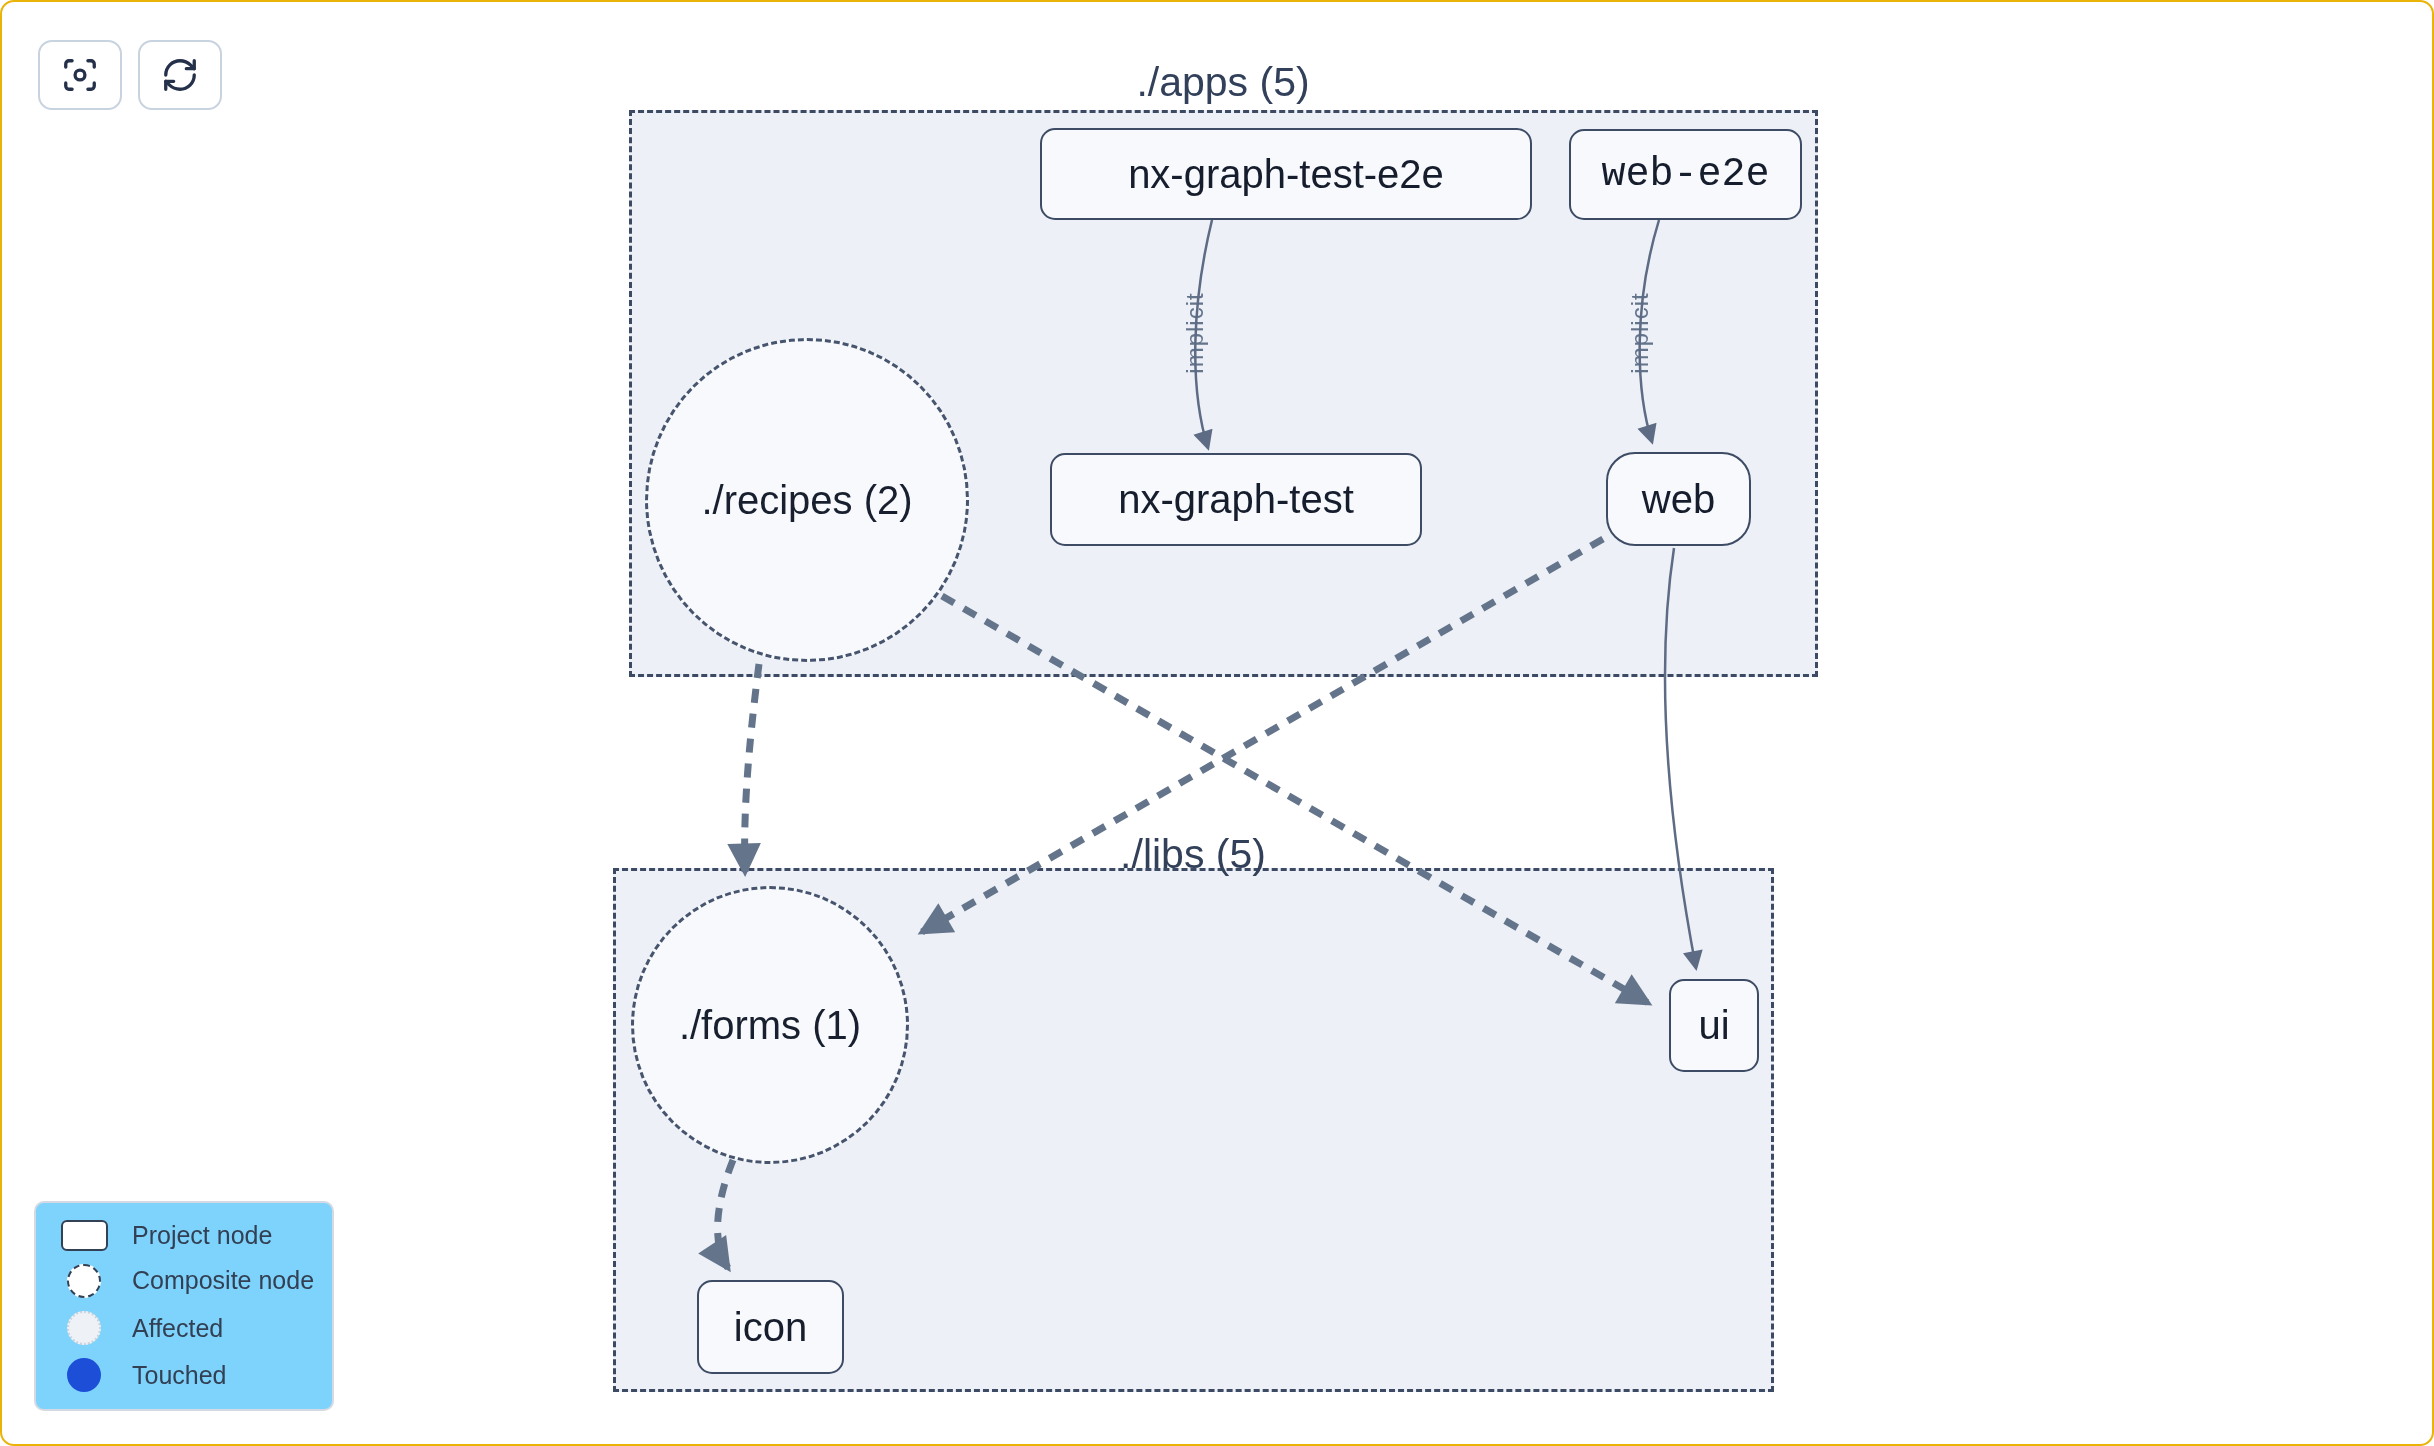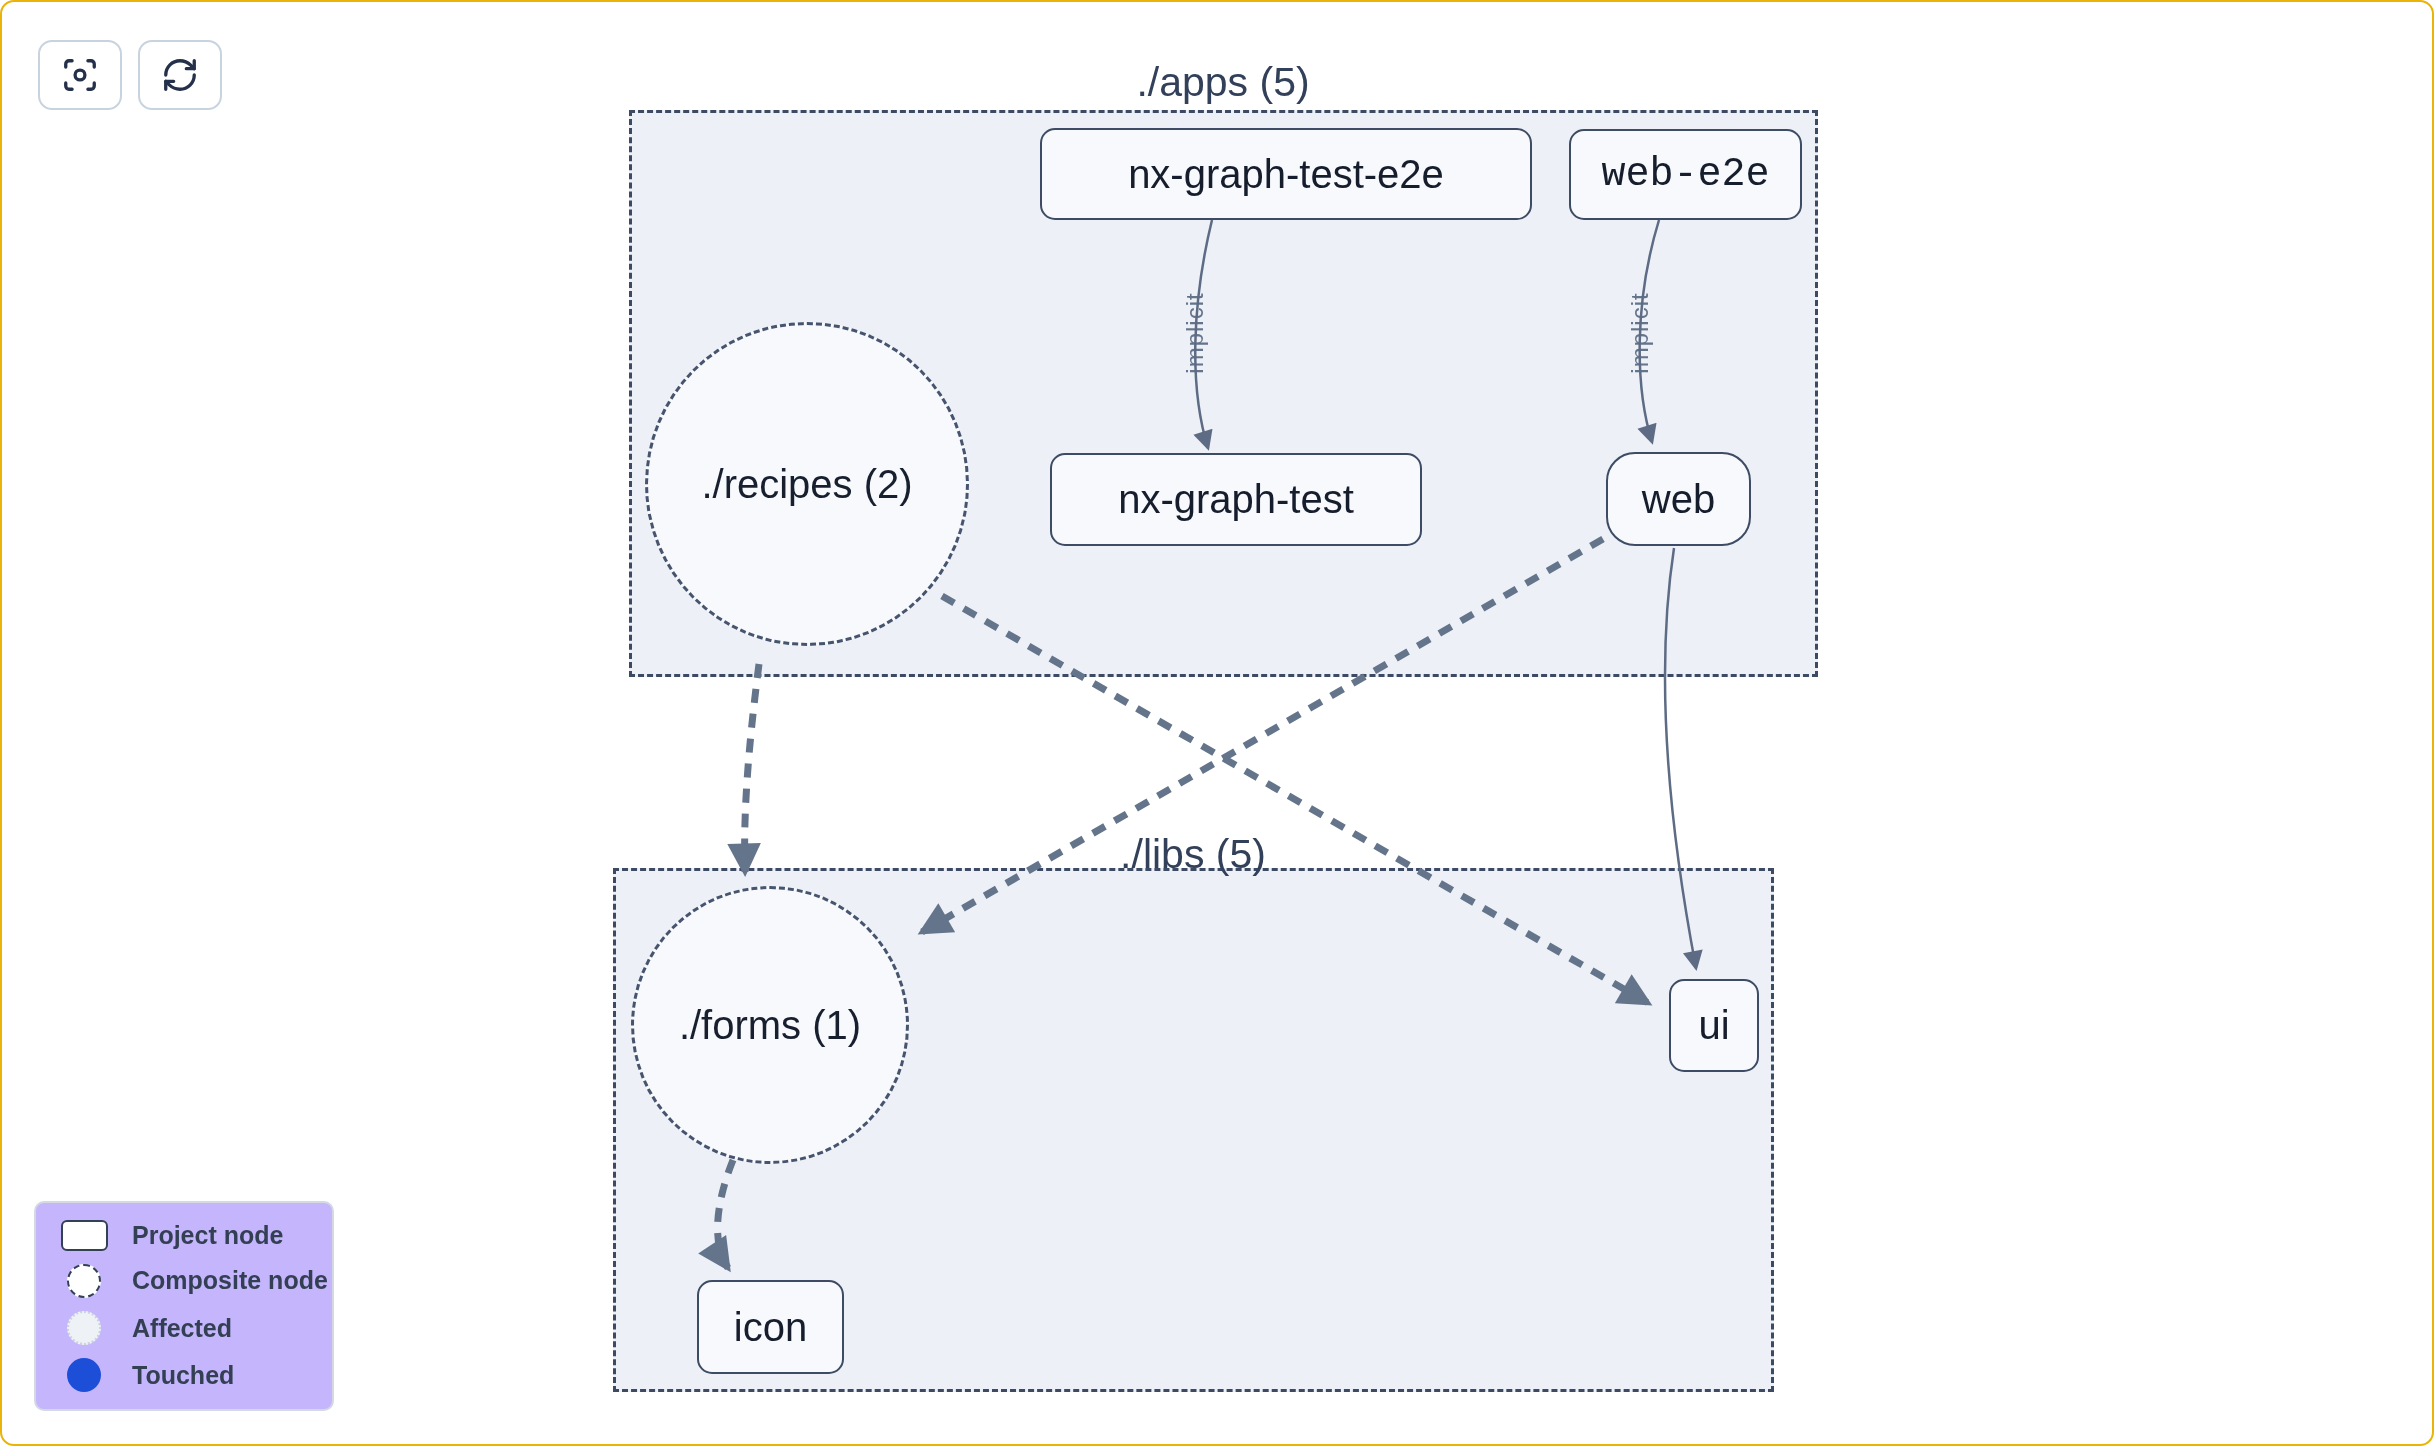--- a/index.html
+++ b/index.html
@@ -23,21 +23,21 @@
   #group-libs { left: 611px; top: 866px; width: 1161px; height: 524px; }
   .group-title { position: absolute; transform: translateX(-50%); font-size: 41px;
                  color: #32405a; white-space: nowrap; z-index: 2; }
   #title-apps { left: 1221px; top: 57px; }
   #title-libs { left: 1191px; top: 829px; }
 
   
   .composite { position: absolute; border-radius: 50%; border: 3px dashed #46546e;
                background: #f7f9fc; display: flex; align-items: center; justify-content: center;
                font-size: 40px; color: #18202f; z-index: 3; cursor: pointer; white-space: nowrap; }
-  #node-recipes { left: 643px; top: 320px; width: 324px; height: 324px; }
+  #node-recipes { left: 643px; top: 336px; width: 324px; height: 324px; }
   #node-forms   { left: 629px; top: 884px; width: 278px; height: 278px; }
 
   .pnode { position: absolute; background: #f7f9fc; border: 2.5px solid #3d4b64;
            border-radius: 15px; display: flex; align-items: center; justify-content: center;
            font-size: 40px; color: #161d2d; z-index: 6; cursor: pointer; white-space: nowrap; }
   #node-nx-graph-test-e2e { left: 1038px;  top: 126px; width: 492px; height: 92px; }
   #node-web-e2e           { left: 1567px; top: 127px; width: 233px; height: 91px; font-family: Liberation Mono, monospace; }
   #node-nx-graph-test     { left: 1048px; top: 451px; width: 372px; height: 93px; }
   #node-web               { left: 1604px; top: 450px; width: 145px; height: 94px; border-radius: 29px; }
   #node-ui                { left: 1667px; top: 977px; width: 90px;  height: 93px; }
@@ -49,23 +49,23 @@
   .edge-thin  { stroke: #5d6b84; stroke-width: 2.5; fill: none; }
   .edge-thick { stroke: #64748b; stroke-width: 7; fill: none; stroke-dasharray: 14 11; }
   .edge-label { position: absolute; transform: translate(-50%,-50%) rotate(-90deg);
                 font-size: 24px; color: #64748b; letter-spacing: 1px; z-index: 4;
                 white-space: nowrap; }
   #edge-label-1 { left: 1193px; top: 331px; }
   #edge-label-2 { left: 1638px; top: 331px; }
 
   
   .legend { position: absolute; left: 32px; top: 1199px; width: 300px; height: 210px;
-            background: #c4b5fd; border: 2px solid #d4dae4; border-radius: 10px;
+            background: #7dd3fc; border: 2px solid #d4dae4; border-radius: 10px;
             z-index: 7; display: flex; flex-direction: column; justify-content: space-around;
-            padding: 10px 0; font-weight: bold; }
+            padding: 10px 0; }
   .legend-row { display: flex; align-items: center; }
   .legend-swatch { width: 96px; display: flex; align-items: center; justify-content: center; }
   .legend-label { font-size: 25px; color: #333f52; }
   .sw-project   { width: 47px; height: 31px; border: 2.5px solid #334155; border-radius: 6px; background: #fff; }
   .sw-composite { width: 34px; height: 34px; border: 2.5px dashed #334155; border-radius: 50%; background: #fff; }
   .sw-affected  { width: 34px; height: 34px; border: 2.5px dotted #ccd3dd; border-radius: 50%; background: #eef1f6; }
   .sw-touched   { width: 34px; height: 34px; border-radius: 50%; }
 </style>
 </head>
 <body>

